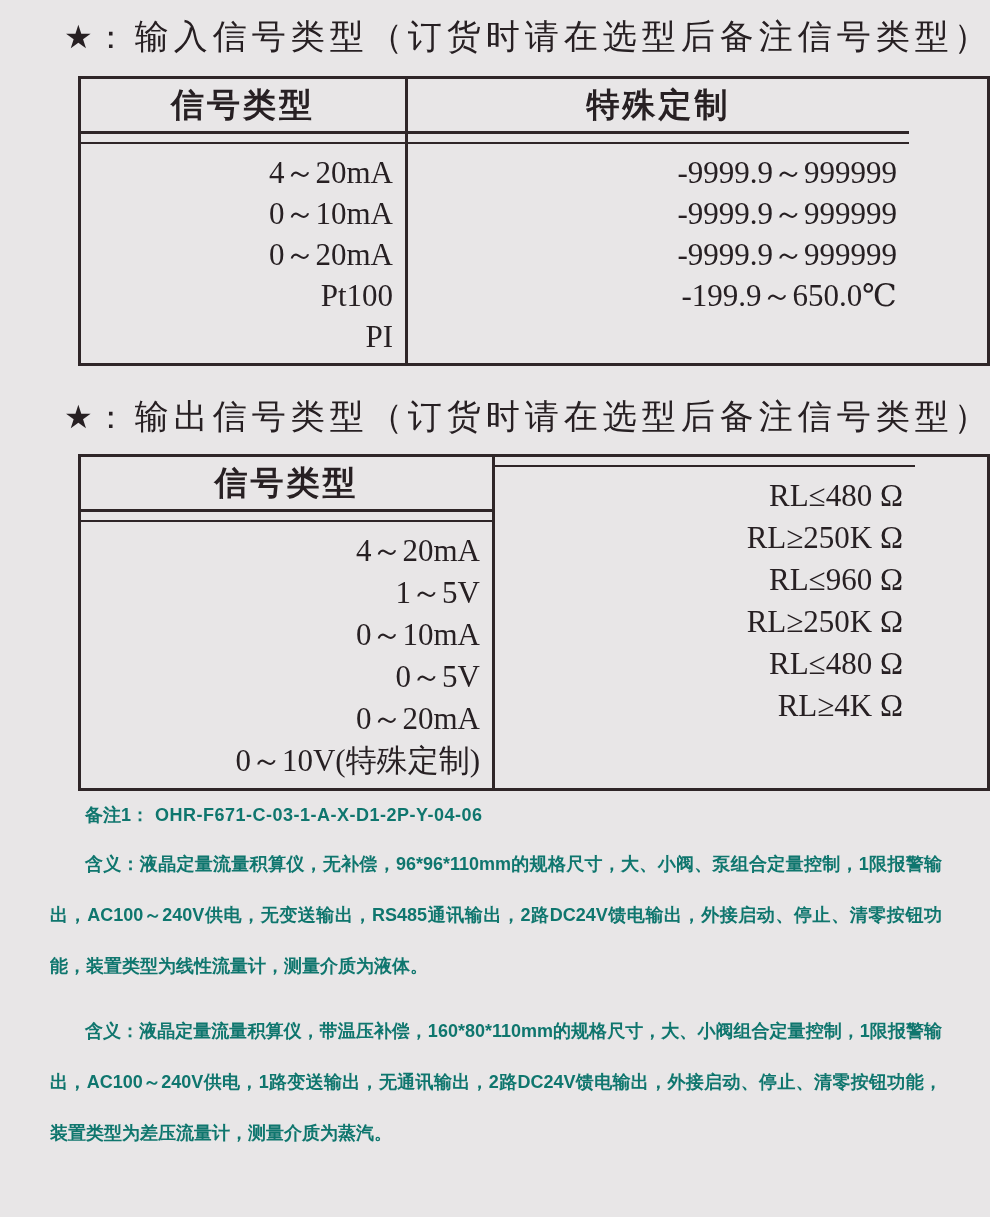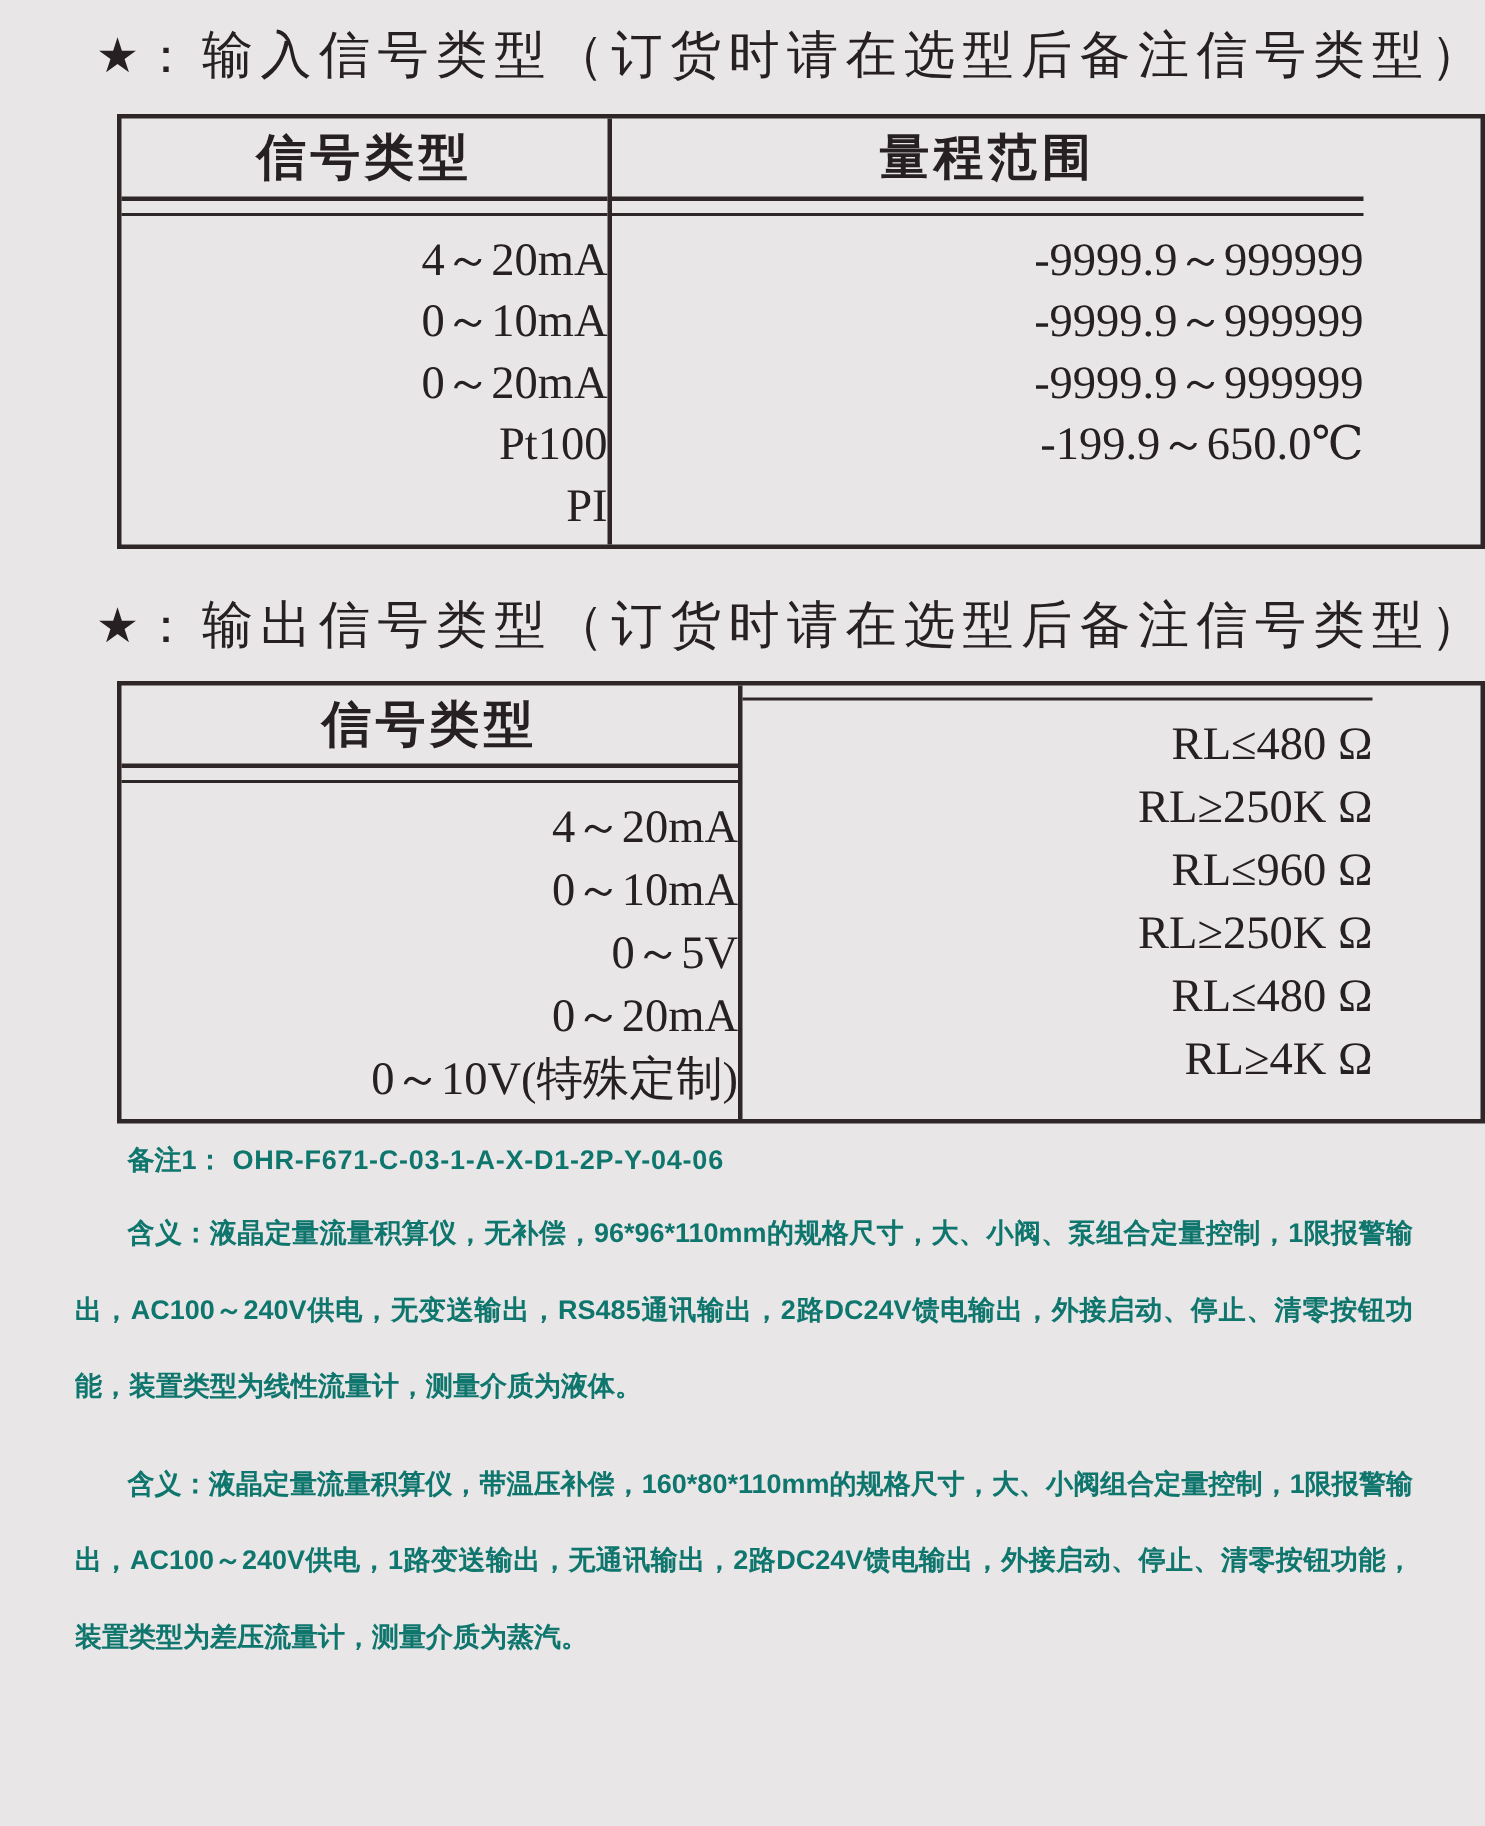--- a/index.html
+++ b/index.html
@@ -30,21 +30,21 @@
     border: 3px solid #2f2628; box-sizing: border-box; text-align: right;
   }
   .col { display: flex; flex-direction: column; }
   .col-divided { border-right: 3px solid #2f2628; }
   .th {
     height: 52px; display: flex; align-items: center; justify-content: center;
     font-size: 33px; font-weight: 600; letter-spacing: 3px;
     border-bottom: 3px solid #2f2628;
   }
   .sep { height: 8px; border-bottom: 2px solid #2f2628; }
-  .cells { padding: 8px 0 6px 0; }
+  .cells { padding: 8px 12px 6px 0; }
   .cell { white-space: nowrap; font-size: 31px; }
   .t1 .cell { height: 41px; line-height: 41px; }
   .t2 .cell { height: 42px; line-height: 42px; }
   .t1 .col-l { width: 324px; }
   .t1 .col-r { width: 501px; }
   .t2 .col-l { width: 411px; }
   .t2 .col-r { width: 420px; }
   .t1 .col-l .cell { padding-left: 80px; }
   .t1 .col-r .cell { padding-left: 98px; }
   .t2 .col-l .cell { padding-left: 55px; }
@@ -76,21 +76,21 @@
       <div class="sep"></div>
       <div class="cells">
         <div class="cell">4～20mA</div>
         <div class="cell">0～10mA</div>
         <div class="cell">0～20mA</div>
         <div class="cell">Pt100</div>
         <div class="cell">PI</div>
       </div>
     </div>
     <div class="col col-r">
-      <div class="th">量程范围</div>
+      <div class="th">特殊定制</div>
       <div class="sep"></div>
       <div class="cells">
         <div class="cell">-9999.9～999999</div>
         <div class="cell">-9999.9～999999</div>
         <div class="cell">-9999.9～999999</div>
         <div class="cell">-199.9～650.0℃</div>
       </div>
     </div>
   </div>
 
@@ -98,20 +98,21 @@
     <span class="star">★：</span>
     <span>输出信号类型（订货时请在选型后备注信号类型）</span>
   </div>
 
   <div class="spec-table t2">
     <div class="col col-l col-divided">
       <div class="th">信号类型</div>
       <div class="sep"></div>
       <div class="cells">
         <div class="cell">4～20mA</div>
+        <div class="cell">1～5V</div>
         <div class="cell">0～10mA</div>
         <div class="cell">0～5V</div>
         <div class="cell">0～20mA</div>
         <div class="cell">0～10V(特殊定制)</div>
       </div>
     </div>
     <div class="col col-r">
       <div class="sep"></div>
       <div class="cells">
         <div class="cell">RL≤480 Ω</div>

